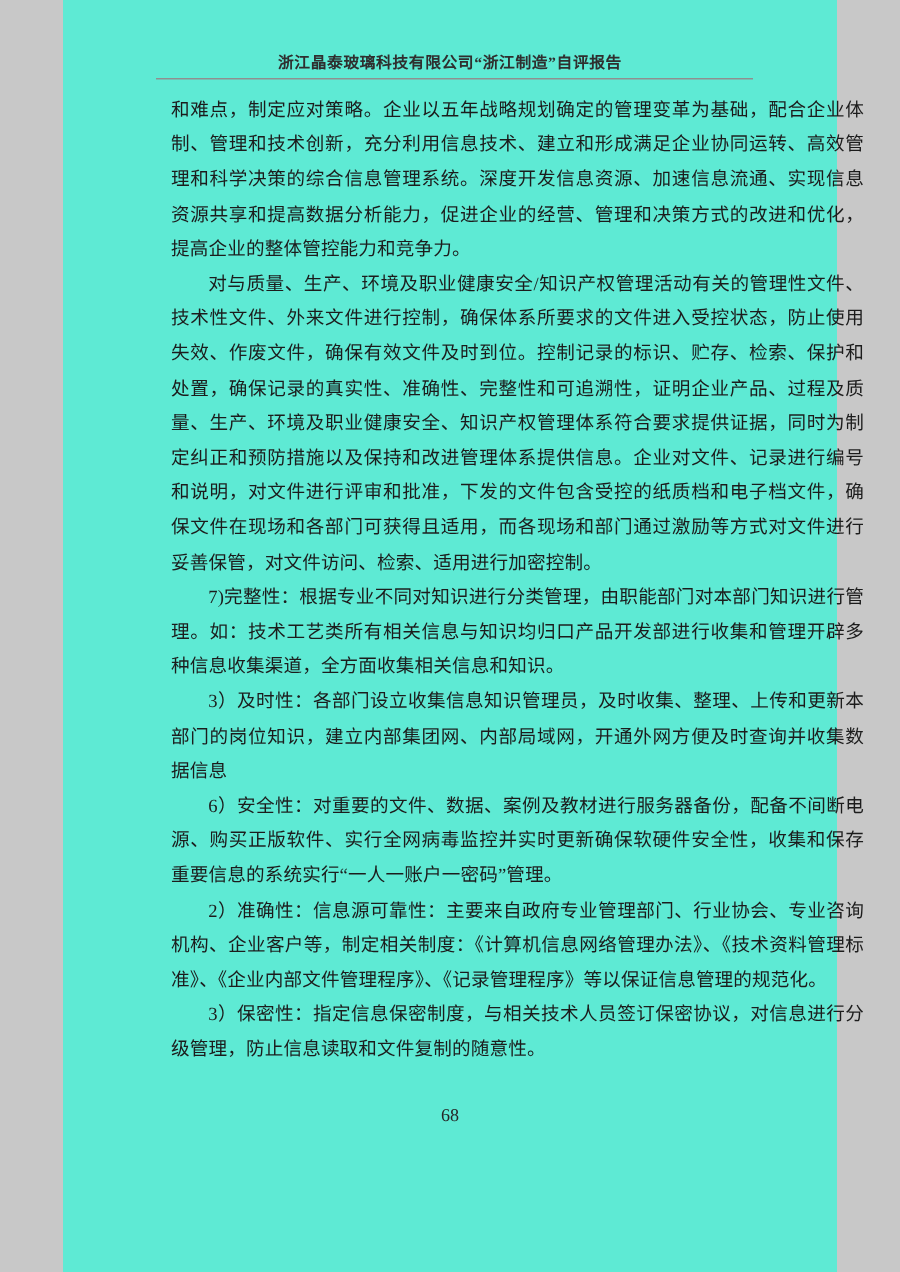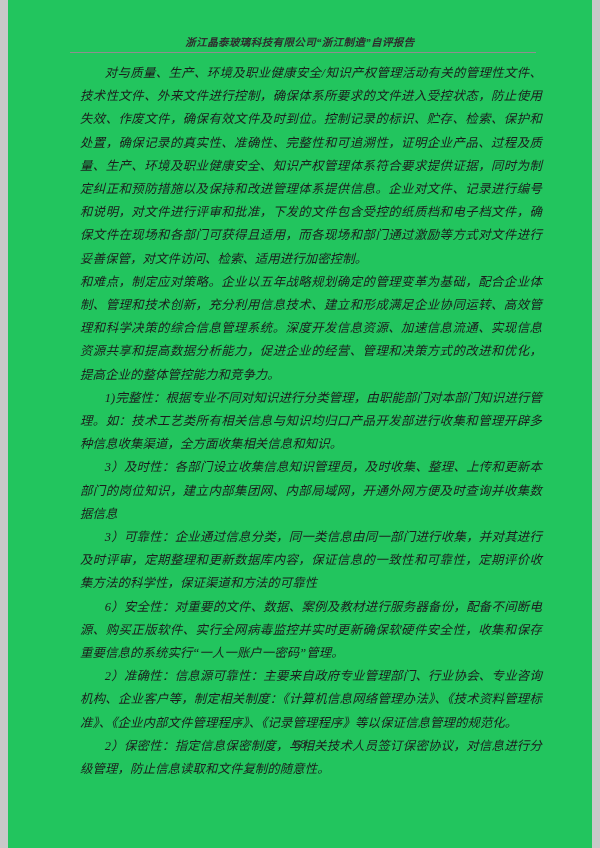--- a/index.html
+++ b/index.html
@@ -10,26 +10,25 @@
   body {
     width: 600px;
     height: 848px;
     background: #c8c8c8;
     font-family: "Liberation Serif", "DejaVu Serif", serif;
     overflow: hidden;
   }
   .page {
     position: relative;
     box-sizing: border-box;
-    width: 584px;
+    width: 516px;
     height: 848px;
     margin: 0 auto;
-    background: #22c55e;
+    background: #5eead4;
     padding: 0;
-    font-style: italic;
   }
   
   .page-header {
     position: absolute;
     top: 32px;
     left: 0;
     right: 0;
     text-align: center;
   }
   .page-header .header-text {
@@ -101,31 +100,30 @@
 
 <div class="page">
 
   <div class="page-header">
     <span class="header-text">浙江晶泰玻璃科技有限公司“浙江制造”自评报告</span>
   </div>
   <div class="header-rule"></div>
 
   <div class="content">
 
+    <p class="para">和难点，制定应对策略。企业以五年战略规划确定的管理变革为基础，配合企业体制、管理和技术创新，充分利用信息技术、建立和形成满足企业协同运转、高效管理和科学决策的综合信息管理系统。深度开发信息资源、加速信息流通、实现信息资源共享和提高数据分析能力，促进企业的经营、管理和决策方式的改进和优化，提高企业的整体管控能力和竞争力。</p>
     <p class="para indent">对与质量、生产、环境及职业健康安全/知识产权管理活动有关的管理性文件、技术性文件、外来文件进行控制，确保体系所要求的文件进入受控状态，防止使用失效、作废文件，确保有效文件及时到位。控制记录的标识、贮存、检索、保护和处置，确保记录的真实性、准确性、完整性和可追溯性，证明企业产品、过程及质量、生产、环境及职业健康安全、知识产权管理体系符合要求提供证据，同时为制定纠正和预防措施以及保持和改进管理体系提供信息。企业对文件、记录进行编号和说明，对文件进行评审和批准，下发的文件包含受控的纸质档和电子档文件，确保文件在现场和各部门可获得且适用，而各现场和部门通过激励等方式对文件进行妥善保管，对文件访问、检索、适用进行加密控制。</p>
-    <p class="para">和难点，制定应对策略。企业以五年战略规划确定的管理变革为基础，配合企业体制、管理和技术创新，充分利用信息技术、建立和形成满足企业协同运转、高效管理和科学决策的综合信息管理系统。深度开发信息资源、加速信息流通、实现信息资源共享和提高数据分析能力，促进企业的经营、管理和决策方式的改进和优化，提高企业的整体管控能力和竞争力。</p>
 
 
     <div class="list-block">
-      <p class="para">1)完整性：根据专业不同对知识进行分类管理，由职能部门对本部门知识进行管理。如：技术工艺类所有相关信息与知识均归口产品开发部进行收集和管理开辟多种信息收集渠道，全方面收集相关信息和知识。</p>
+      <p class="para">7)完整性：根据专业不同对知识进行分类管理，由职能部门对本部门知识进行管理。如：技术工艺类所有相关信息与知识均归口产品开发部进行收集和管理开辟多种信息收集渠道，全方面收集相关信息和知识。</p>
       <p class="para">3）及时性：各部门设立收集信息知识管理员，及时收集、整理、上传和更新本部门的岗位知识，建立内部集团网、内部局域网，开通外网方便及时查询并收集数据信息</p>
-      <p class="para">3）可靠性：企业通过信息分类，同一类信息由同一部门进行收集，并对其进行及时评审，定期整理和更新数据库内容，保证信息的一致性和可靠性，定期评价收集方法的科学性，保证渠道和方法的可靠性</p>
       <p class="para">6）安全性：对重要的文件、数据、案例及教材进行服务器备份，配备不间断电源、购买正版软件、实行全网病毒监控并实时更新确保软硬件安全性，收集和保存重要信息的系统实行“一人一账户一密码”管理。</p>
       <p class="para">2）准确性：信息源可靠性：主要来自政府专业管理部门、行业协会、专业咨询机构、企业客户等，制定相关制度：《计算机信息网络管理办法》、《技术资料管理标准》、《企业内部文件管理程序》、《记录管理程序》等以保证信息管理的规范化。</p>
-      <p class="para">2）保密性：指定信息保密制度，与相关技术人员签订保密协议，对信息进行分级管理，防止信息读取和文件复制的随意性。</p>
+      <p class="para">3）保密性：指定信息保密制度，与相关技术人员签订保密协议，对信息进行分级管理，防止信息读取和文件复制的随意性。</p>
     </div>
 
   </div>
 
   <div class="page-footer">
     <span class="page-number">68</span>
   </div>
 
 </div>
 

